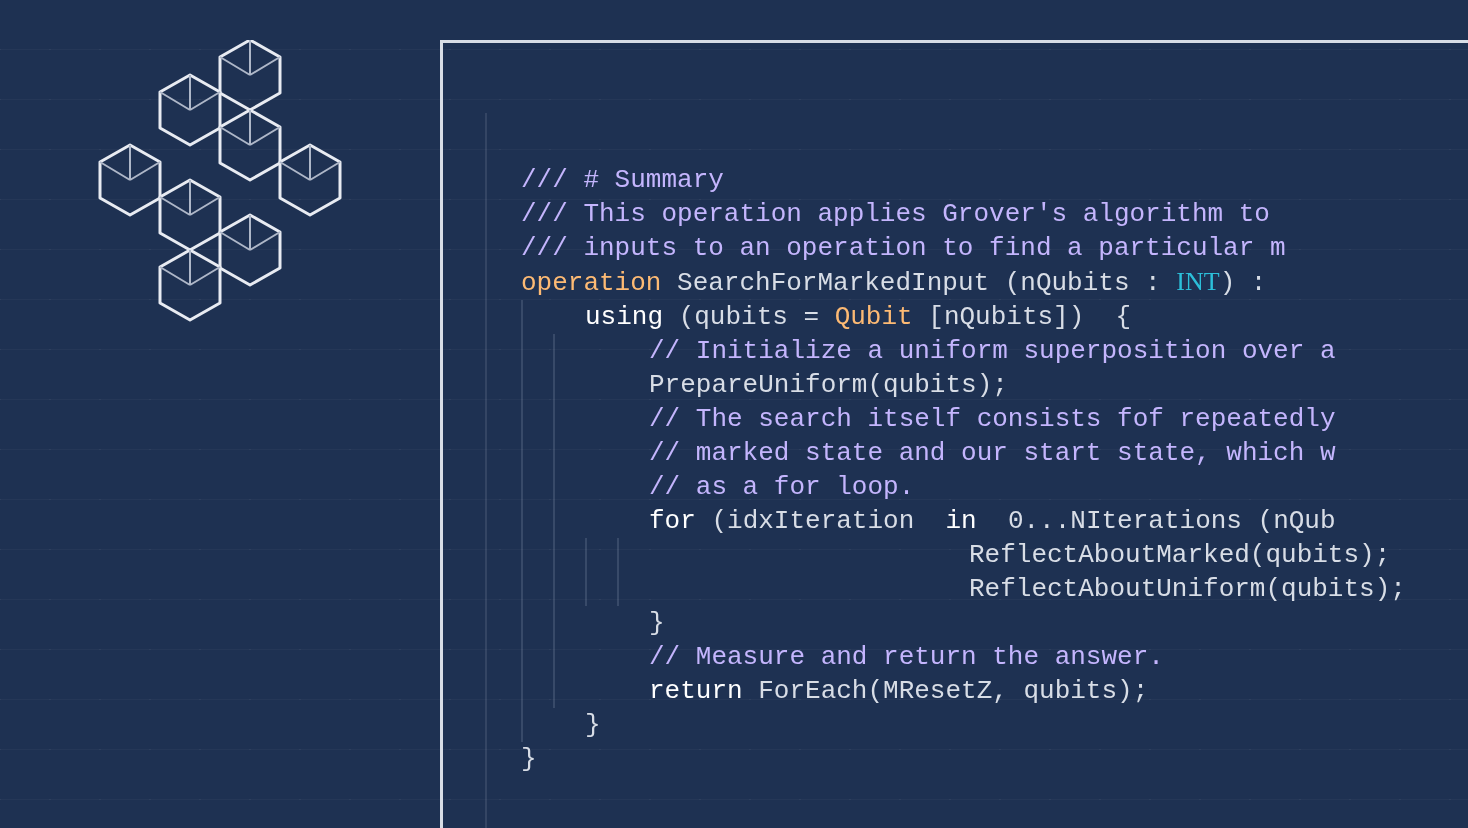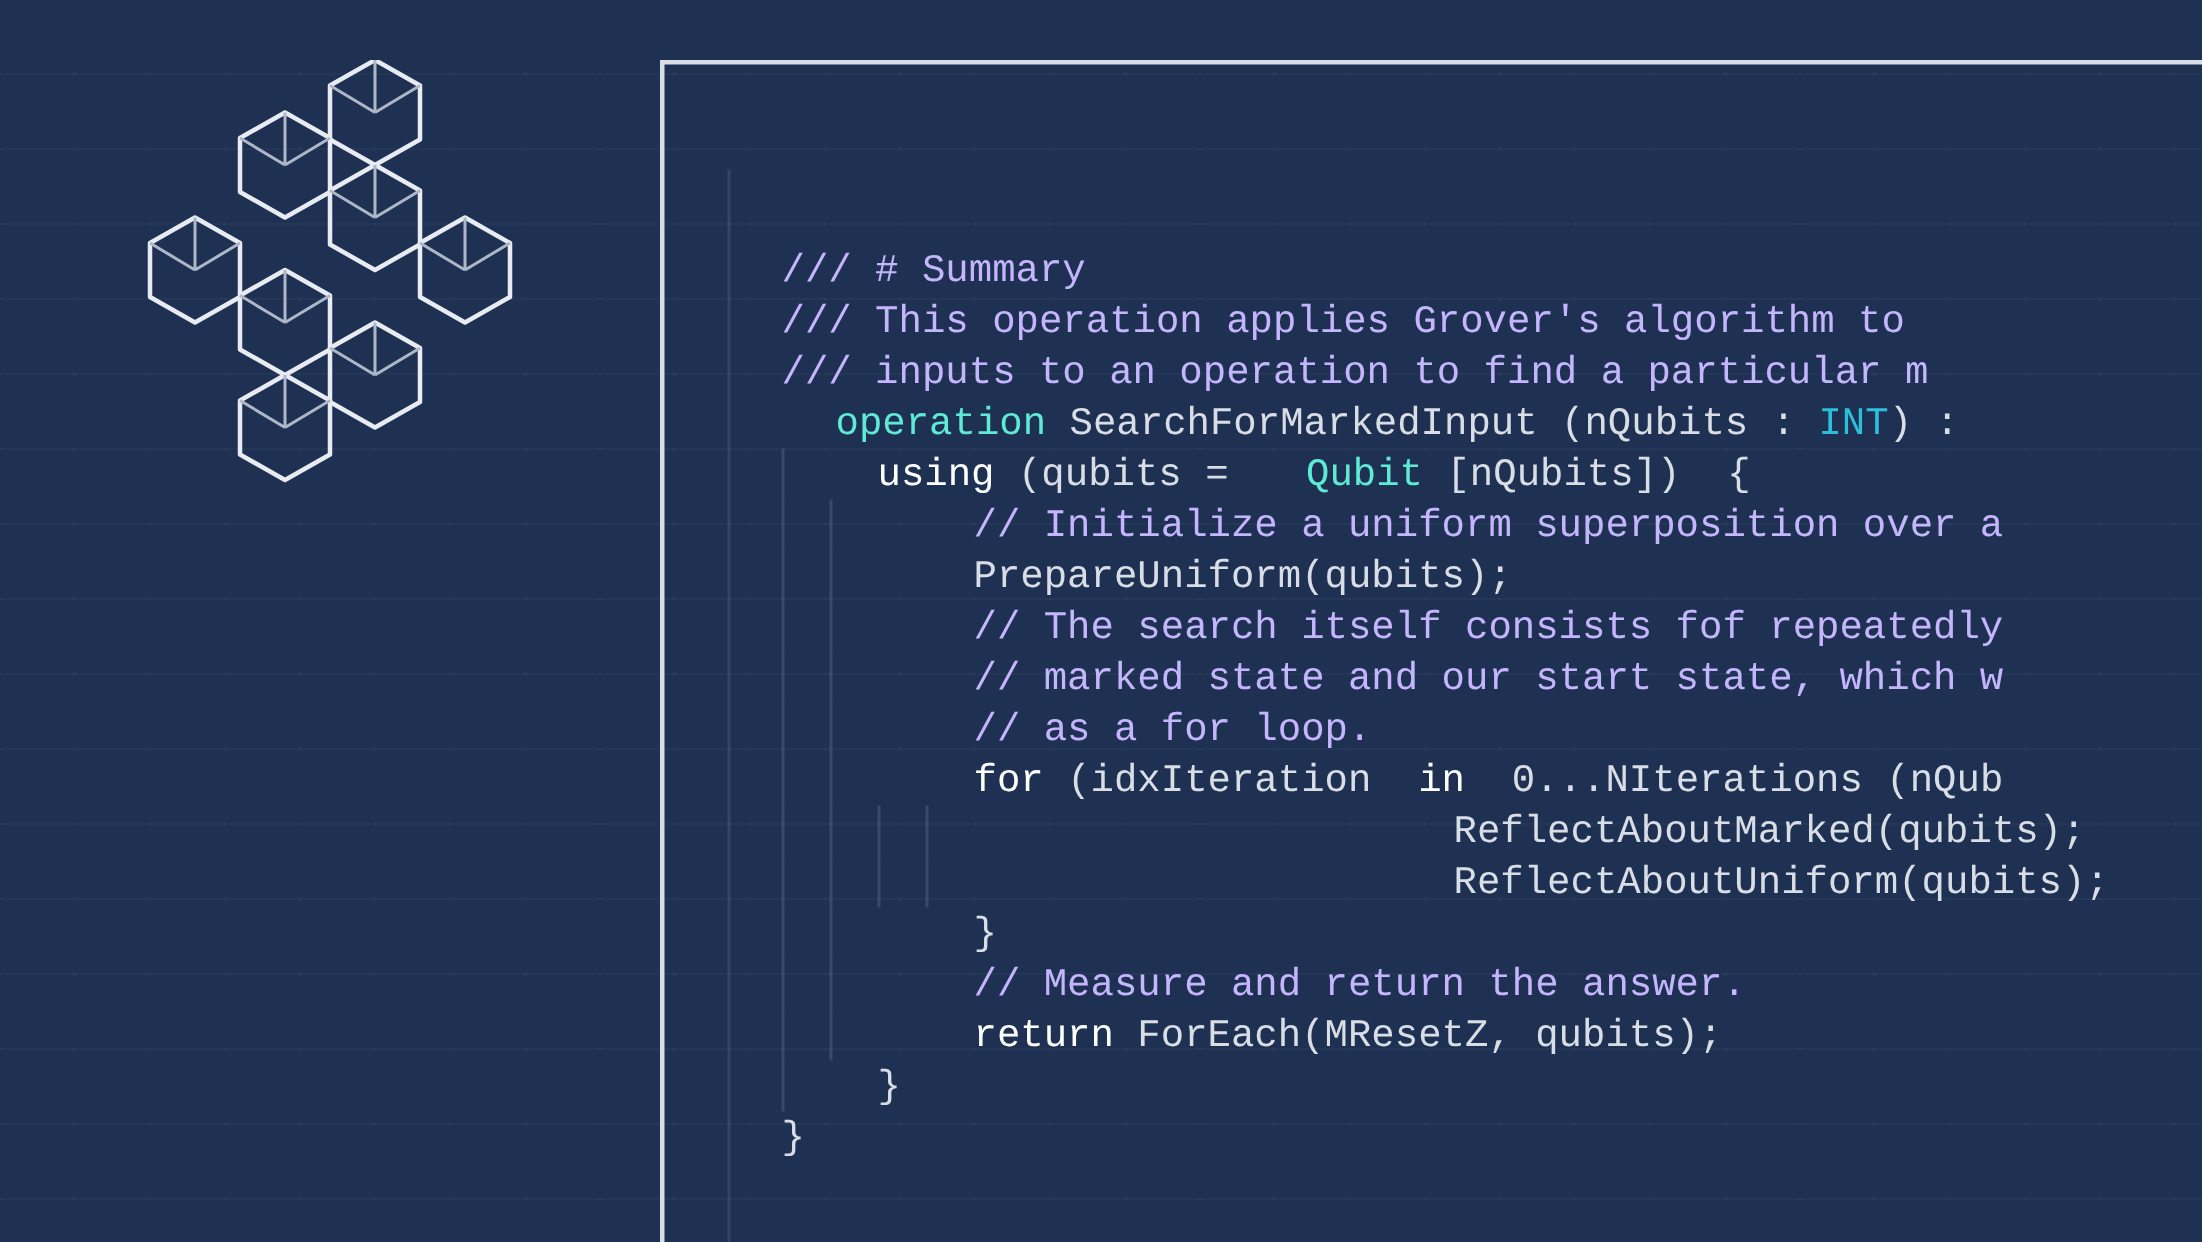--- a/index.html
+++ b/index.html
@@ -64,24 +64,24 @@
       position: relative;
     }
     .indent-guide {
       position: absolute;
       top: 0;
       width: 2px;
       height: 34px;
       background: rgba(180,190,210,0.18);
     }
     .tok-comment-green { color: #c4b5fd; }
-    .tok-kw-blue      { color: #5eead4; margin-left: 36px; }
+    .tok-kw-blue      { color: #fdba74; }
     .tok-kw-magenta   { color: #ffffff; }
     .tok-plain        { color: #d8dde6; }
-    .tok-type-cyan    { color: #2cbfd9; }
+    .tok-type-cyan    { color: #2cbfd9; font-family: Liberation Serif, serif; }
   </style>
 </head>
 <body>
 
 <div class="bg-grid"></div>
 
 <div class="logo">
   <svg viewBox="0 0 280 320">
     <g stroke="#e8ebf2" stroke-width="3" fill="none" stroke-linejoin="round">
 

